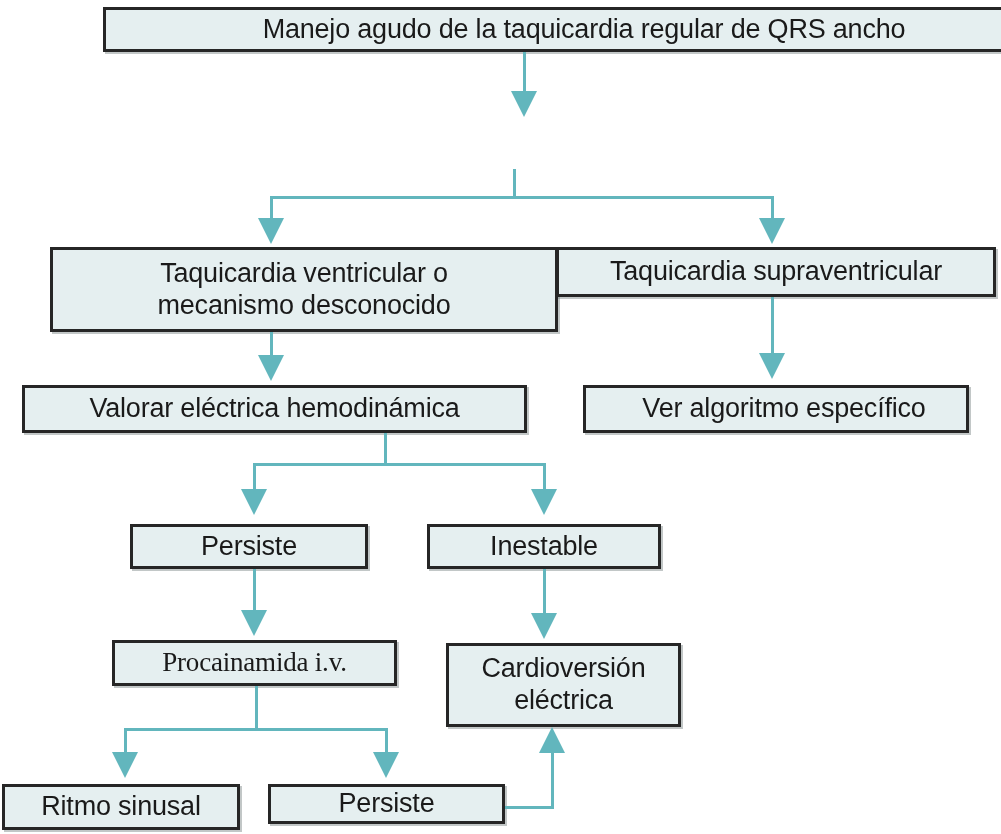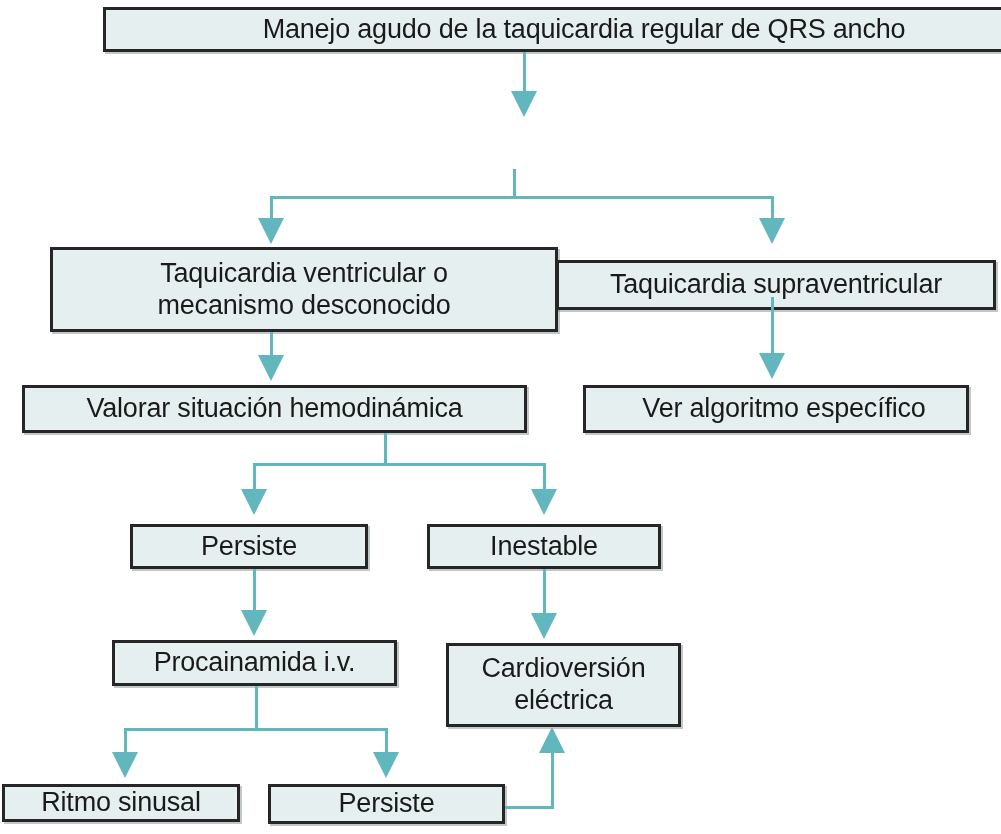--- a/index.html
+++ b/index.html
@@ -75,50 +75,50 @@
   <div class="node" style="left:103px; top:7px; width:962px; height:45px;">
     <span class="label">Manejo agudo de la taquicardia regular de QRS ancho</span>
   </div>
 
 
   <div class="node" style="left:22px; top:247px; width:508px; height:85px;margin-left:28px;">
     <span class="label">Taquicardia ventricular o
 mecanismo desconocido</span>
   </div>
 
-  <div class="node" style="left:556px; top:260px; width:440px; height:50px;">
+  <div class="node" style="left:556px; top:247px; width:440px; height:50px;">
     <span class="label">Taquicardia supraventricular</span>
   </div>
 
   <div class="node" style="left:22px; top:385px; width:505px; height:48px;">
-    <span class="label">Valorar situación hemodinámica</span>
+    <span class="label">Valorar eléctrica hemodinámica</span>
   </div>
 
   <div class="node" style="left:583px; top:385px; width:386px; height:48px;padding-left:24px;">
     <span class="label">Ver algoritmo específico</span>
   </div>
 
   <div class="node" style="left:130px; top:524px; width:238px; height:45px;">
     <span class="label">Persiste</span>
   </div>
 
   <div class="node" style="left:427px; top:524px; width:234px; height:45px;justify-content:center;">
     <span class="label">Inestable</span>
   </div>
 
-  <div class="node" style="left:112px; top:640px; width:285px; height:46px;">
+  <div class="node" style="left:112px; top:640px; width:285px; height:46px;font-family:Liberation Serif, serif;">
     <span class="label">Procainamida i.v.</span>
   </div>
 
   <div class="node" style="left:446px; top:643px; width:235px; height:84px;">
     <span class="label">Cardioversión
 eléctrica</span>
   </div>
 
-  <div class="node" style="left:2px; top:784px; width:238px; height:38px;">
+  <div class="node" style="left:2px; top:784px; width:238px; height:46px;">
     <span class="label">Ritmo sinusal</span>
   </div>
 
   <div class="node" style="left:268px; top:784px; width:237px; height:40px;">
     <span class="label">Persiste</span>
   </div>
 
   <div class="vline" style="left:523px; top:52px; height:41px;"></div>
   <div class="arrow-down" style="left:511px; top:91px;"></div>
 

